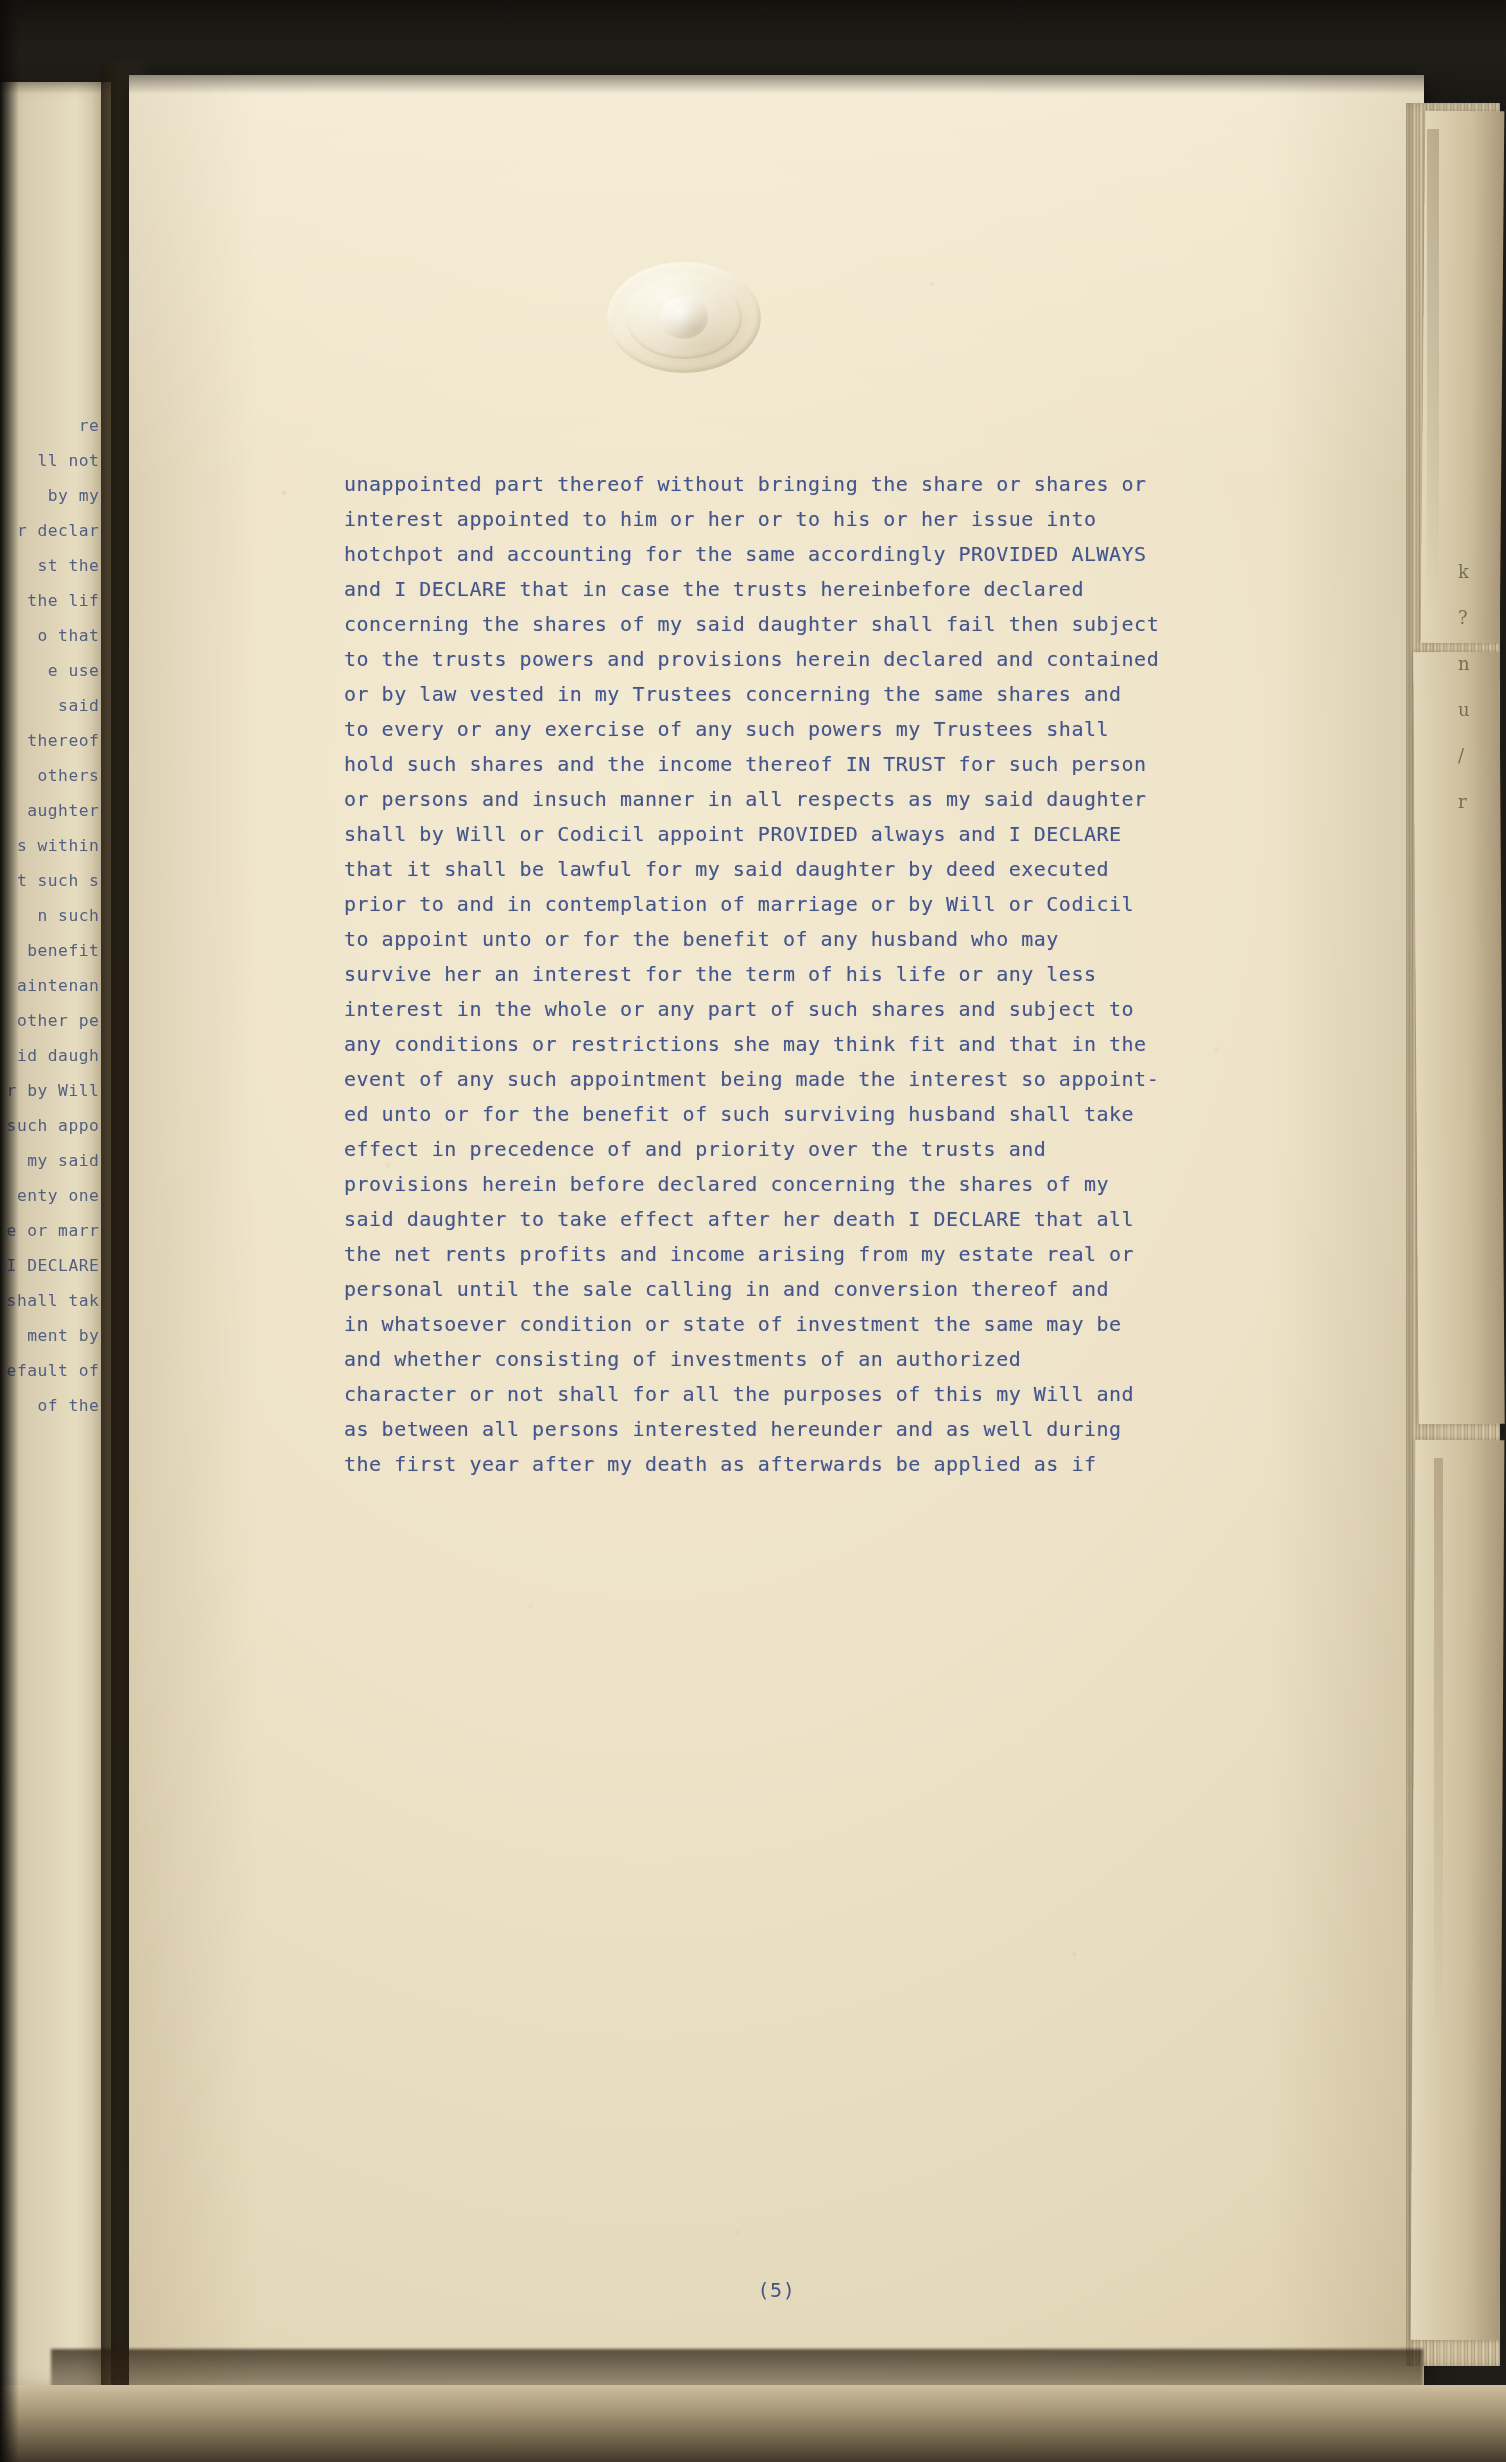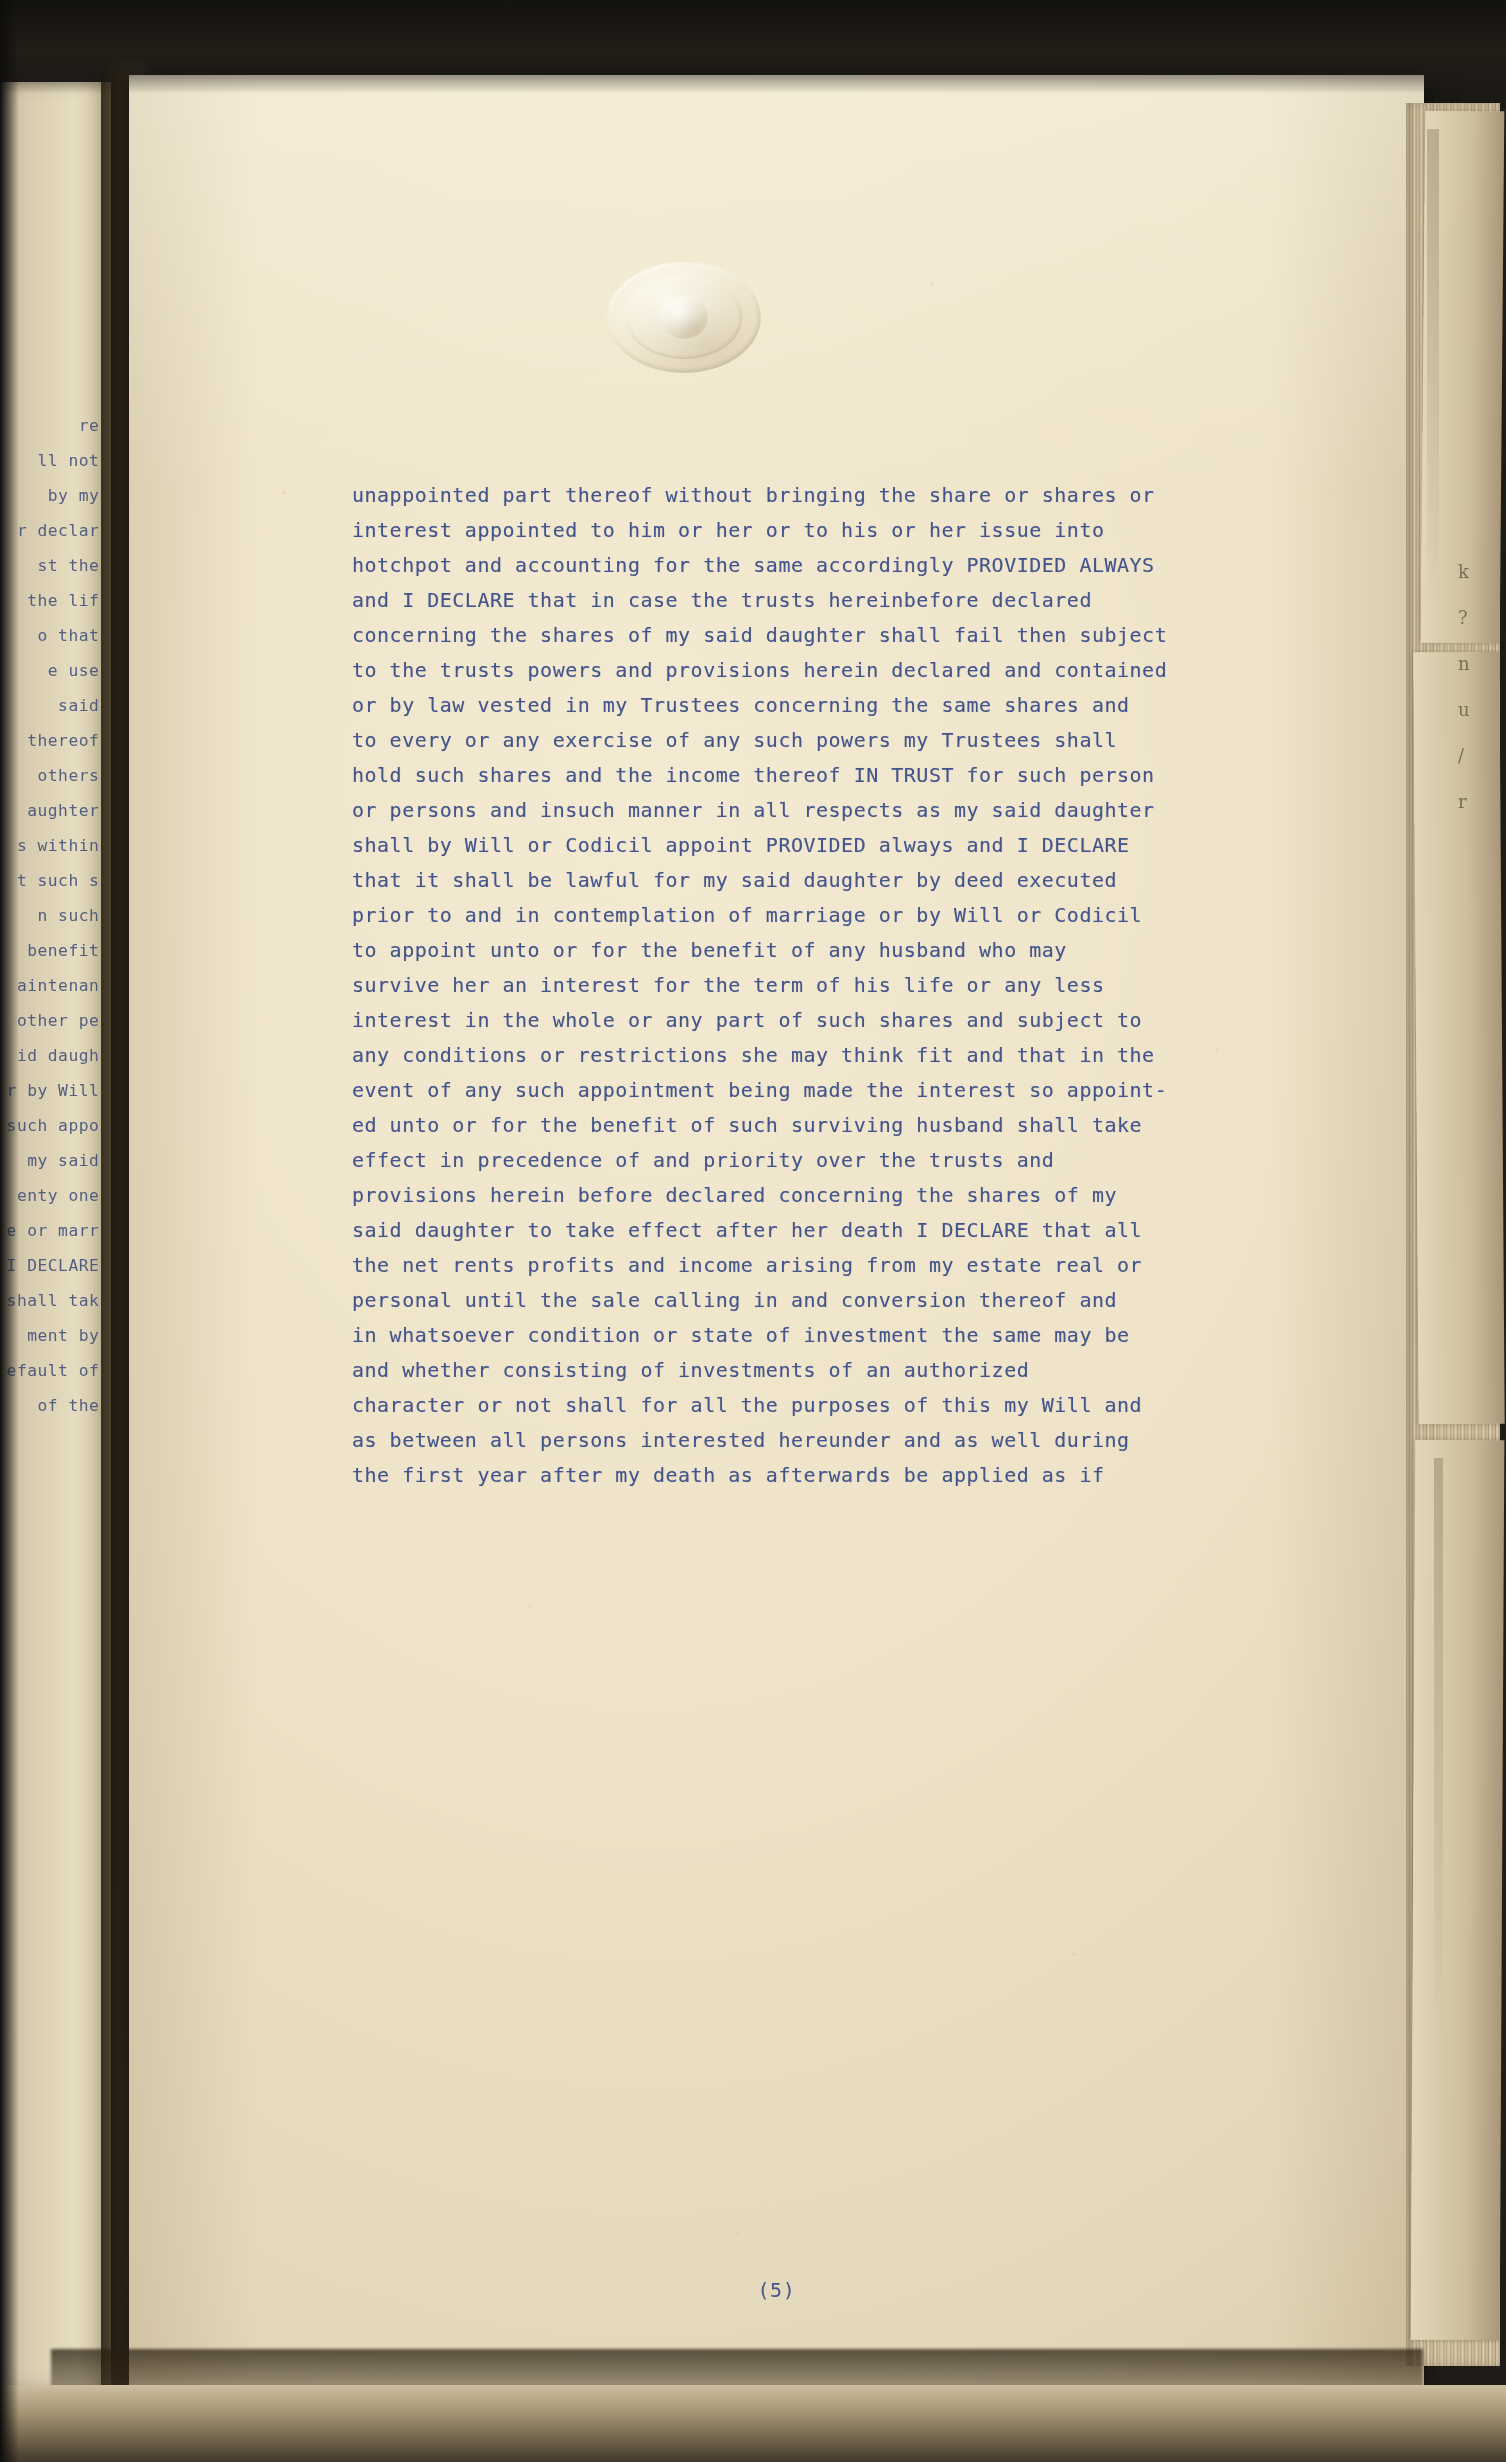--- a/index.html
+++ b/index.html
@@ -139,29 +139,28 @@
     background:
       radial-gradient(ellipse at 40% 35%, rgba(255,255,250,.85) 0%, rgba(255,255,250,0) 65%),
       radial-gradient(ellipse at 65% 70%, rgba(158,138,100,.38) 0%, rgba(158,138,100,0) 68%);
     border-radius: 46% 46% 50% 50%;
   }
 
   
   .body-text {
     position: absolute;
     left: 215px;
-    top: 403px;
+    top: 392px;
     width: 1089px;
     color: #44558c;
     font-size: 20px;
     line-height: 35px;
     letter-spacing: 0.5px;
     white-space: pre-wrap;
     text-shadow: 0 0 0.9px rgba(68,85,140,.35);
-    margin-left: 8px;
   }
   .page-number {
     position: absolute;
     left: 0;
     top: 2203px;
     width: 1295px;
     text-align: center;
     color: #44558c;
     font-size: 20px;
     letter-spacing: 0.7px;

